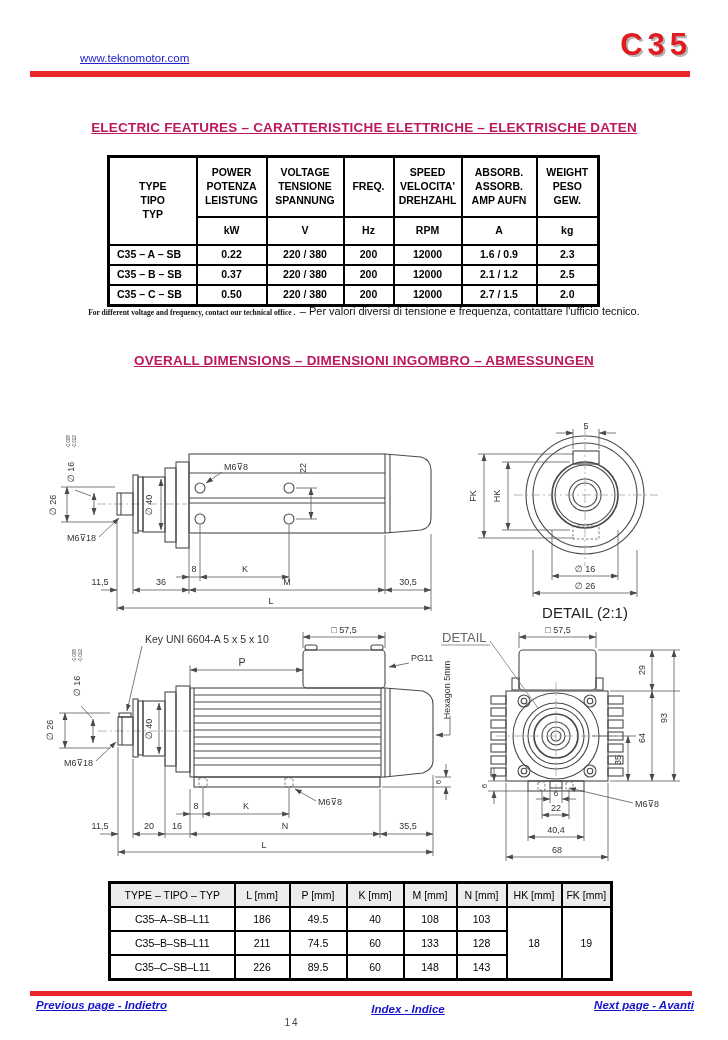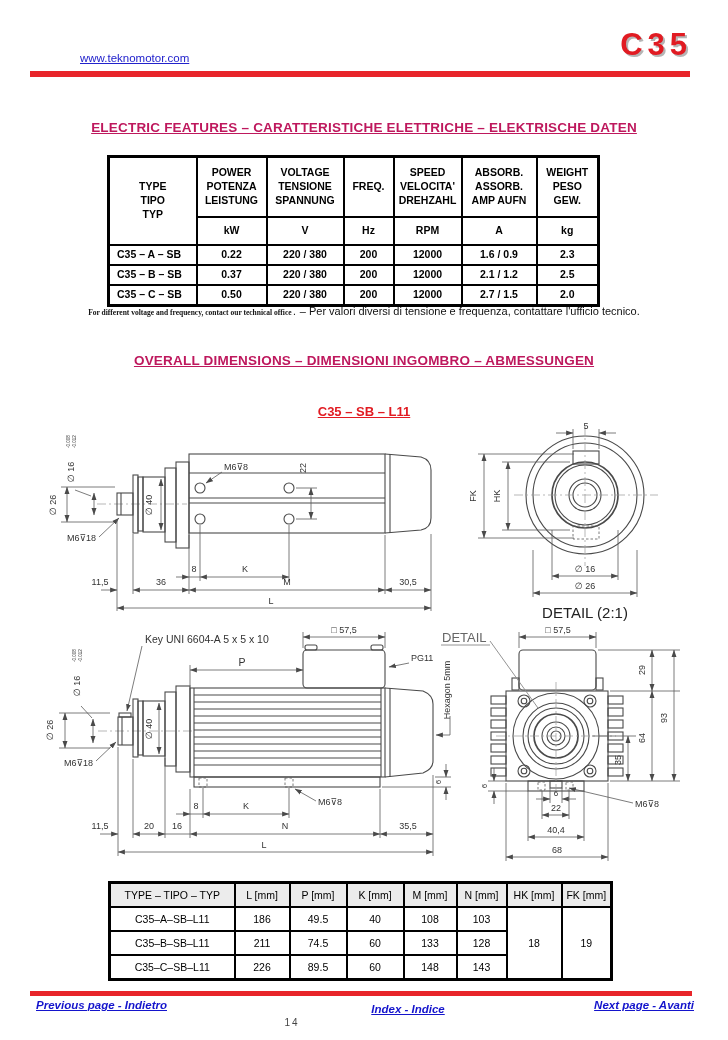--- a/index.html
+++ b/index.html
@@ -139,23 +139,20 @@
     </tr>
     </tbody>
   </table>
 
   <div class="abs note" style="left:0;top:301px;">
     <span class="en">For different voltage and frequency, contact our technical office .</span>
     <span class="it">– Per valori diversi di tensione e frequenza, contattare l'ufficio tecnico.</span>
   </div>
 
   <div class="abs rtitle" style="left:0;top:353px;">OVERALL DIMENSIONS – DIMENSIONI INGOMBRO – ABMESSUNGEN</div>
-  <div class="abs subtitle" style="left:0;top:404px;">
-    <span>C35 – SB – L11</span>
-  </div>
 
   <svg class="abs" style="left:45px;top:428px;" width="412" height="192" viewBox="0 0 412 192">
     <g>
       <line class="cl" x1="52" y1="76" x2="142" y2="76"></line>
       <rect class="ol" x="72" y="65" width="16" height="22"></rect>
       <line class="ol" x1="76" y1="65" x2="76" y2="87"></line>
       <rect class="ol" x="88" y="47" width="5" height="58"></rect>
       <rect class="ol" x="93" y="49" width="5" height="54"></rect>
       <rect class="ol" x="98" y="49" width="22" height="55"></rect>
       <rect class="ol" x="120" y="40" width="11" height="74"></rect>

